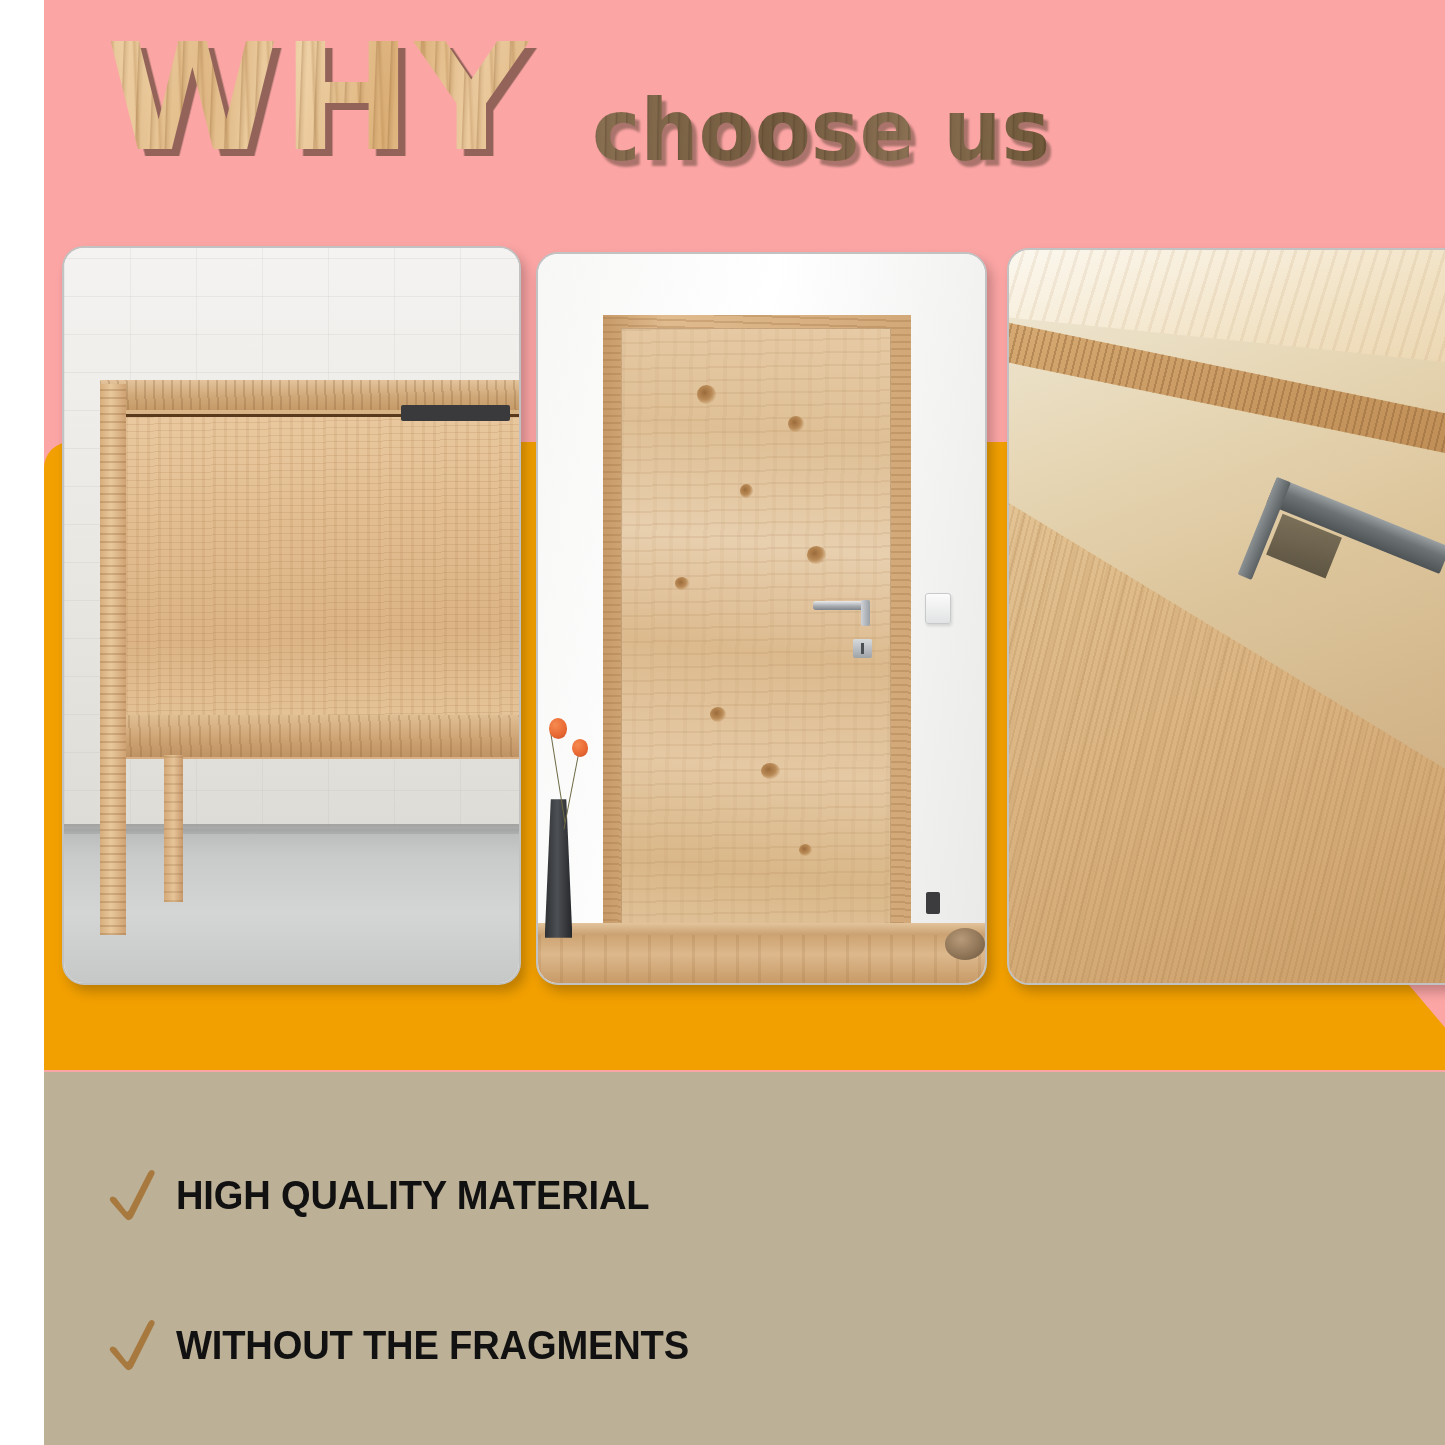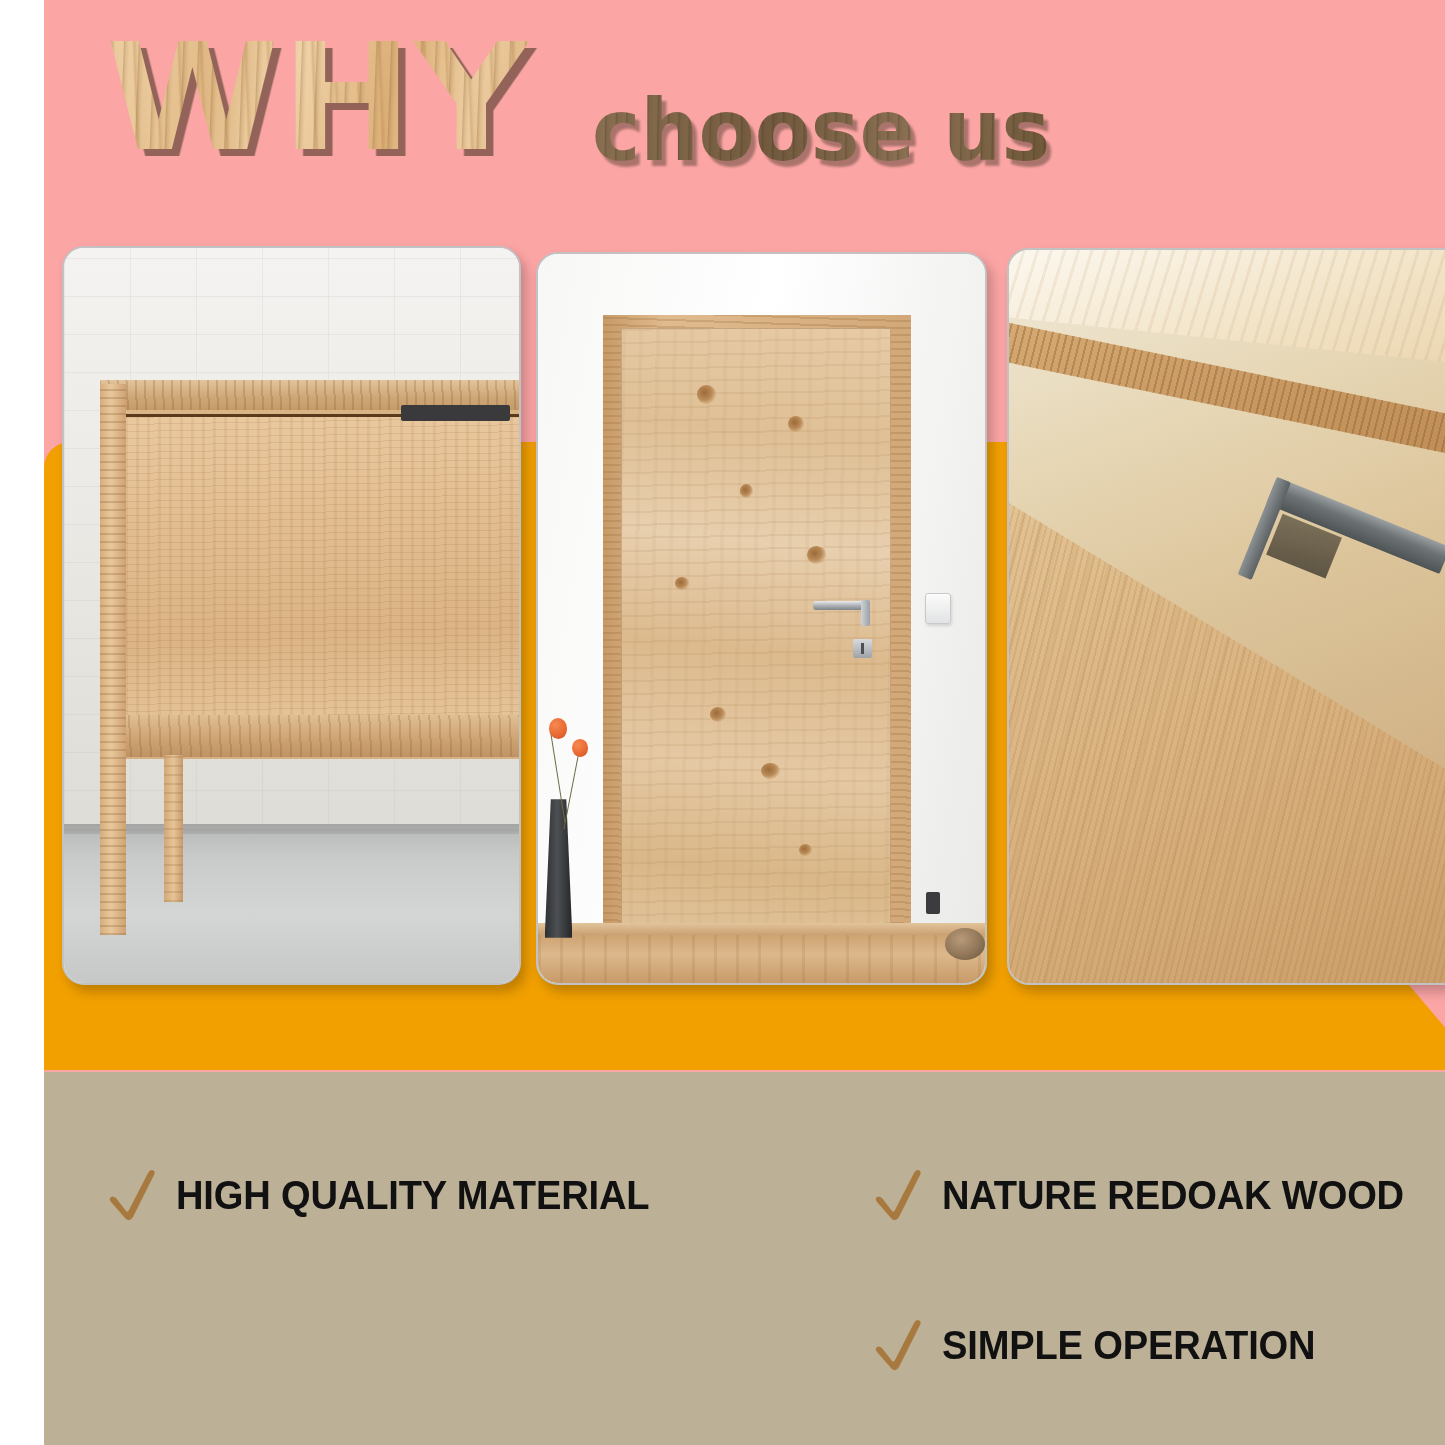--- a/index.html
+++ b/index.html
@@ -449,30 +449,24 @@
 
   <div class="features">
 
     <div class="feature f-r1 f-c1">
       <svg class="check-icon" viewBox="0 0 56 58">
         <path d="M4 32 Q6 29 10 32 L20 45 Q21.5 47 23 44 L42 7 Q44.5 2.5 48 5 Q49.5 6.5 47.5 10 L27 51 Q23.5 57 19 52 L5 36 Q3 34 4 32 Z" fill="#A8793F"></path>
       </svg>
       <span class="feature-label">HIGH QUALITY MATERIAL</span>
     </div>
 
-    <div class="feature f-r1 f-c2">
+
+    <div class="feature f-r2 f-c1">
       <svg class="check-icon" viewBox="0 0 56 58">
         <path d="M4 32 Q6 29 10 32 L20 45 Q21.5 47 23 44 L42 7 Q44.5 2.5 48 5 Q49.5 6.5 47.5 10 L27 51 Q23.5 57 19 52 L5 36 Q3 34 4 32 Z" fill="#A8793F"></path>
       </svg>
-      <span class="feature-label">NATURE REDOAK WOOD</span>
+      <span class="feature-label">WITHOUT THE FRAGMENTS</span>
     </div>
 
 
-    <div class="feature f-r2 f-c2">
-      <svg class="check-icon" viewBox="0 0 56 58">
-        <path d="M4 32 Q6 29 10 32 L20 45 Q21.5 47 23 44 L42 7 Q44.5 2.5 48 5 Q49.5 6.5 47.5 10 L27 51 Q23.5 57 19 52 L5 36 Q3 34 4 32 Z" fill="#A8793F"></path>
-      </svg>
-      <span class="feature-label">SIMPLE OPERATION</span>
-    </div>
-
   </div>
 
 </div>
 
 </body></html>

